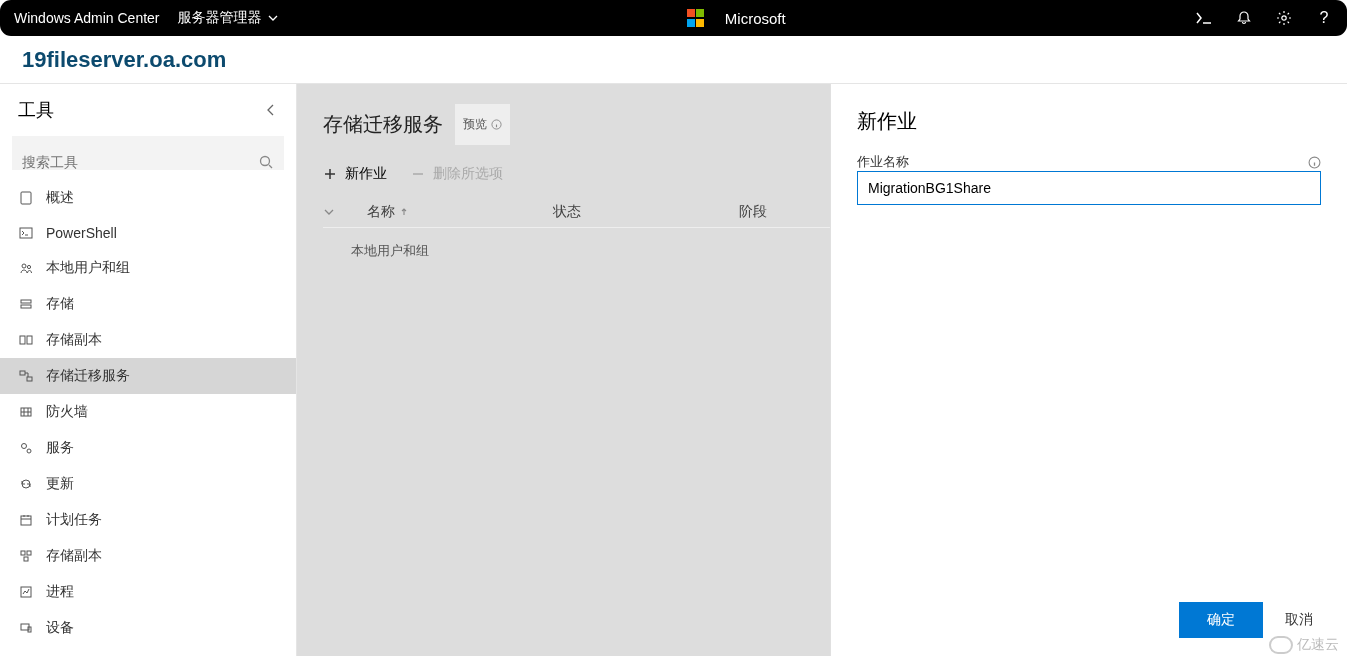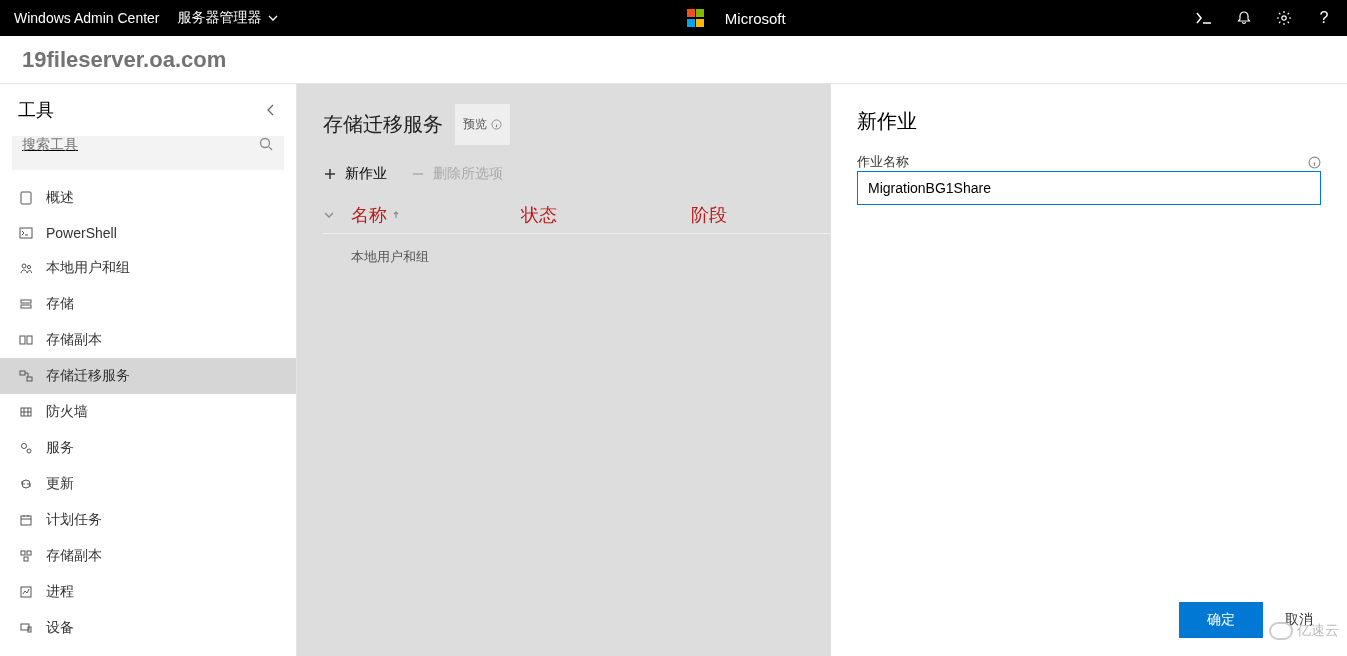--- a/index.html
+++ b/index.html
@@ -1,68 +1,68 @@
 <!DOCTYPE html>
 <html><head>
 <meta charset="utf-8">
 <style>
 * { margin: 0; padding: 0; box-sizing: border-box; font-family: "Segoe UI", "Microsoft YaHei", sans-serif; }
 html, body { width: 1347px; height: 656px; overflow: hidden; background: #fff; }
 
-.topbar { height: 36px; background: #000; color: #fff; display: flex; align-items: center; padding: 0 14px; }
+.topbar { height: 36px; background: #000; color: #fff; display: flex; align-items: center; padding: 0 14px; border-radius: 11px; }
 .topbar-left { display: flex; align-items: center; gap: 18px; }
 .topbar-title { font-size: 14px; }
 .topbar-dropdown { font-size: 14px; display: flex; align-items: center; gap: 6px; cursor: pointer; }
 .topbar-center { flex: 1; display: flex; justify-content: center; align-items: center; gap: 20px; }
 .ms-logo { display: flex; flex-wrap: wrap; width: 18px; height: 18px; gap: 1px; }
 .ms-logo div { width: 8px; height: 8px; }
 .ms-logo .r { background: #f25022; } .ms-logo .g { background: #7fba00; }
 .ms-logo .b { background: #00a4ef; } .ms-logo .y { background: #ffb900; }
 .topbar-right { display: flex; align-items: center; gap: 22px; }
 .topbar-right .icon { width: 18px; height: 18px; display: flex; align-items: center; justify-content: center; cursor: pointer; }
 
 .server-row { height: 48px; display: flex; align-items: center; padding: 0 22px; border-bottom: 1px solid #e5e5e5; }
-.server-name { font-size: 22px; font-weight: 700; color: #737373; }
+.server-name { font-size: 22px; font-weight: 700; color: #0c4a6e; }
 
 .body { display: flex; height: calc(656px - 36px - 48px); position: relative; }
 
 .sidebar { width: 297px; border-right: 1px solid #e5e5e5; background: #fff; position: relative; }
 .sidebar-header { display: flex; align-items: center; justify-content: space-between; padding: 14px 18px 8px 18px; font-size: 18px; }
-.sidebar-search { margin: 6px 12px 10px 12px; height: 34px; background: #f3f3f3; display: flex; align-items: flex-start; padding: 0 10px; text-decoration: underline; }
+.sidebar-search { margin: 6px 12px 10px 12px; height: 34px; background: #f3f3f3; display: flex; align-items: flex-end; padding: 0 10px; }
 .sidebar-search input { flex: 1; border: none; background: transparent; font-size: 14px; outline: none; color: #666; }
 .sidebar-item { display: flex; align-items: center; gap: 12px; padding: 9px 18px; font-size: 14px; color: #333; cursor: pointer; }
 .sidebar-item.active { background: #d6d6d6; }
 .sidebar-item .s-icon { width: 16px; height: 16px; display: flex; align-items: center; justify-content: center; color: #333; }
 
 .main { flex: 1; padding: 20px 26px; position: relative; }
 .main-title-row { display: flex; align-items: center; gap: 12px; margin-bottom: 20px; }
 .main-title { font-size: 20px; font-weight: 400; color: #222; }
 .preview-tag { background: #eee; padding: 12px 8px; font-size: 12px; color: #555; display: flex; align-items: center; gap: 4px; }
 .actions-row { display: flex; align-items: center; gap: 24px; margin-bottom: 14px; }
 .action-btn { display: flex; align-items: center; gap: 8px; font-size: 14px; cursor: pointer; }
 .action-btn.disabled { color: #aaa; cursor: default; }
-.table-header { display: flex; align-items: center; padding: 6px 0; border-bottom: 1px solid #eee; font-size: 18px; color: #b91c1c; }
+.table-header { display: flex; align-items: center; padding: 6px 0; border-bottom: 1px solid #eee; font-size: 14px; color: #404040; gap: 16px; }
 .th-checkbox { width: 28px; }
 .th-name { width: 170px; display: flex; align-items: center; gap: 4px; }
 .th-status { width: 170px; }
 .th-stage { width: 170px; }
 .no-records { padding: 14px 28px; font-size: 13px; color: #555; }
 
 .dim-overlay { position: absolute; left: 0; top: 0; width: calc(1347px - 517px); height: 100%; background: rgba(120,120,120,0.25); pointer-events: none; }
 
 .panel { position: absolute; right: 0; top: 0; width: 517px; height: 100%; background: #fff; border-left: 1px solid #e0e0e0; display: flex; flex-direction: column; padding: 24px 26px 18px 26px; }
 .panel-title { font-size: 20px; margin-bottom: 18px; }
 .field-label-row { display: flex; justify-content: space-between; align-items: center; font-size: 13px; margin-bottom: 0; color: #333; }
 .field-input { width: 100%; height: 34px; border: 1px solid #0078d4; padding: 0 10px; font-size: 14px; outline: none; }
 .panel-spacer { flex: 1; }
 .panel-footer { display: flex; justify-content: flex-end; gap: 14px; align-items: center; }
 .btn-primary { background: #0078d4; color: #fff; border: none; padding: 9px 28px; font-size: 14px; cursor: pointer; }
 .btn-secondary { background: transparent; border: none; font-size: 14px; cursor: pointer; color: #333; padding: 9px 8px; }
 
-.watermark { position: absolute; right: 8px; bottom: 16px; font-size: 14px; color: #bbb; display: flex; align-items: center; gap: 4px; pointer-events: none; }
+.watermark { position: absolute; right: 8px; bottom: 2px; font-size: 14px; color: #bbb; display: flex; align-items: center; gap: 4px; pointer-events: none; }
 .watermark-icon { width: 24px; height: 18px; border: 2px solid #ccc; border-radius: 10px; position: relative; }
 
 svg { display: block; }
 </style>
 </head>
 <body>
 
 <div class="topbar">
   <div class="topbar-left">
     <span class="topbar-title">Windows Admin Center</span>

